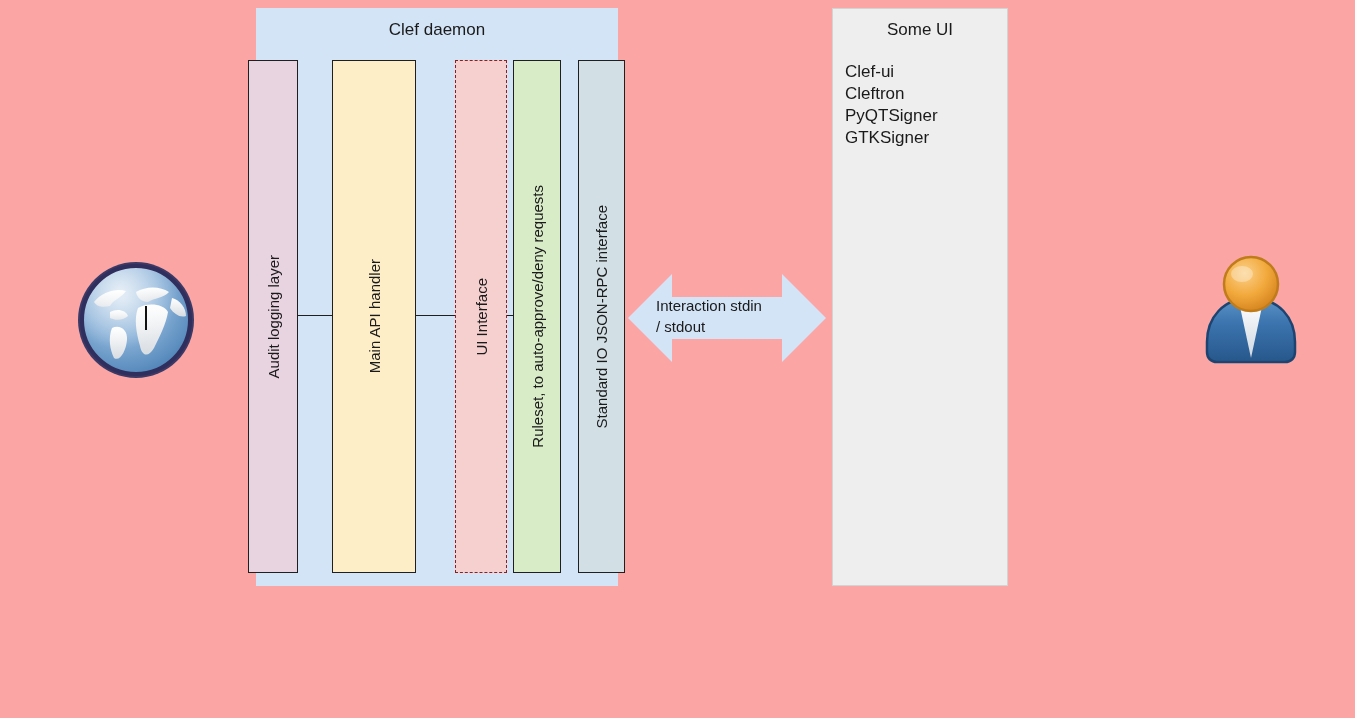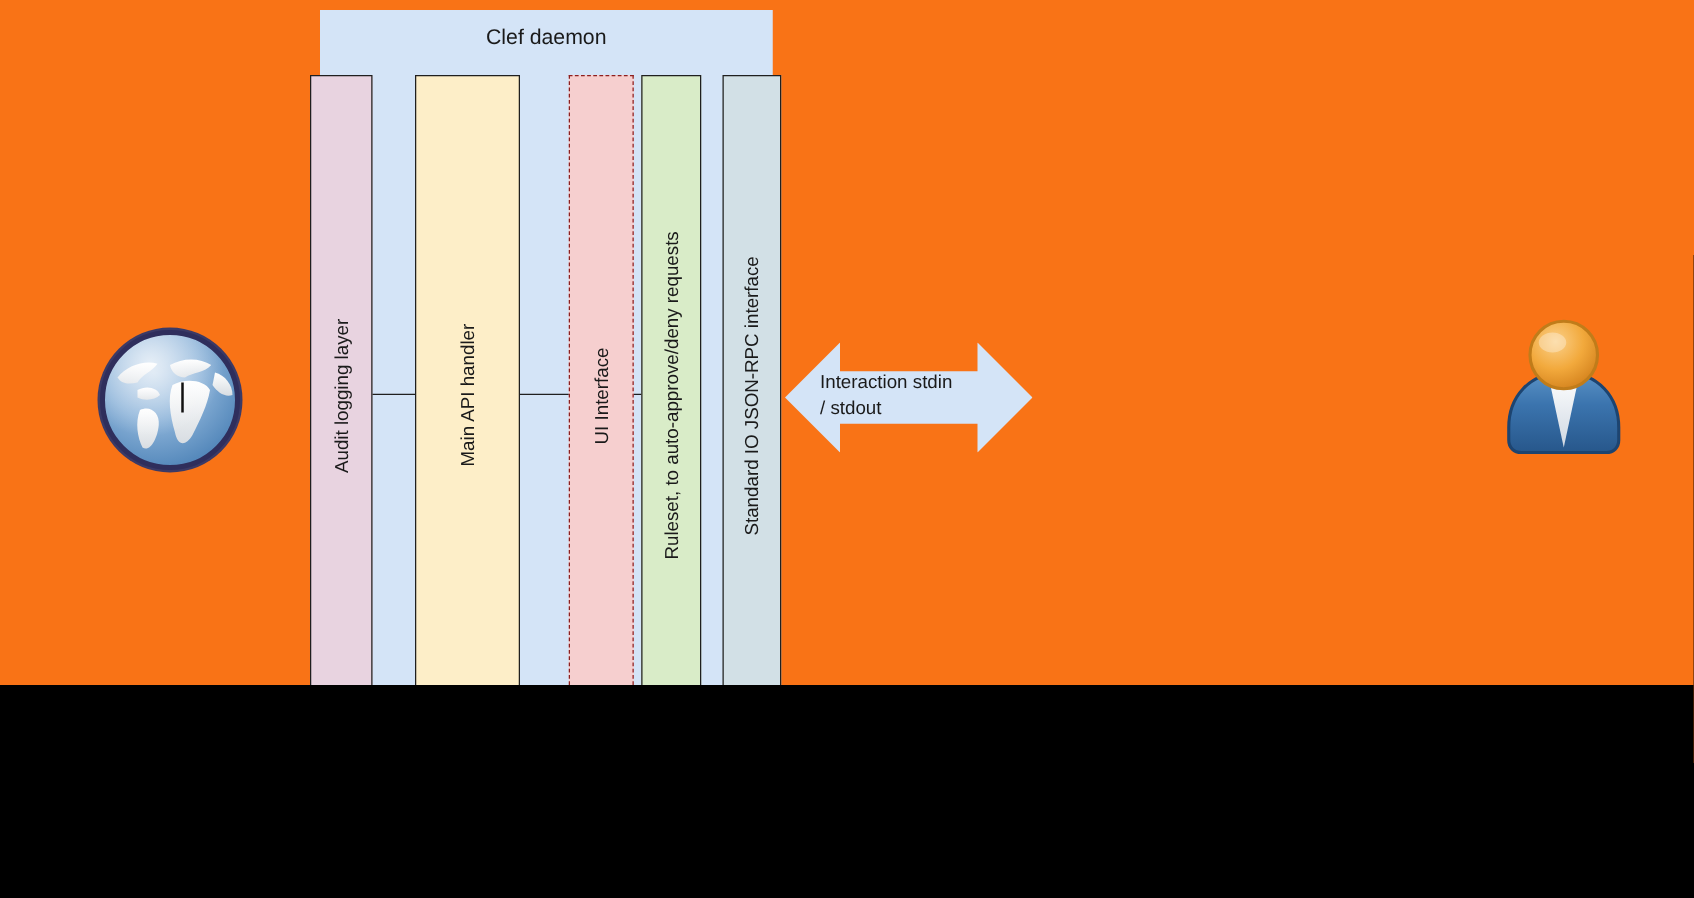--- a/index.html
+++ b/index.html
@@ -8,22 +8,22 @@
     padding: 0;
     background: #000000;
   }
   body {
     font-family: "Liberation Sans", sans-serif;
     -webkit-font-smoothing: antialiased;
   }
   #canvas {
     position: relative;
     width: 1355px;
-    height: 548px;
-    background: #f97316;
+    height: 718px;
+    background: #fca5a5;
     overflow: hidden;
   }
 
   
   .abs { position: absolute; box-sizing: border-box; }
 
   
   .daemon-container {
     left: 256px;
     top: 8px;
@@ -199,20 +199,29 @@
   </div>
 
   <div class="abs darrow arrow-stdio">
     <svg width="198" height="88" viewBox="0 0 198 88">
       <polygon points="0,44 44,0 44,23 154,23 154,0 198,44 154,88 154,65 44,65 44,88" fill="#d4e4f7"></polygon>
     </svg>
     <span class="alabel">Interaction stdin
 / stdout</span>
   </div>
 
+  <div class="abs ui-box">
+    <div class="ui-title">Some UI</div>
+    <div class="ui-list">
+      <div>Clef-ui</div>
+      <div>Cleftron</div>
+      <div>PyQTSigner</div>
+      <div>GTKSigner</div>
+    </div>
+  </div>
 
 
   <div class="abs user-icon">
     <svg width="96" height="110" viewBox="0 0 96 110">
       <defs>
         <radialGradient id="uHead" cx="38%" cy="30%" r="75%">
           <stop offset="0%" stop-color="#fbd089"></stop>
           <stop offset="55%" stop-color="#f2a93c"></stop>
           <stop offset="100%" stop-color="#d4821d"></stop>
         </radialGradient>

